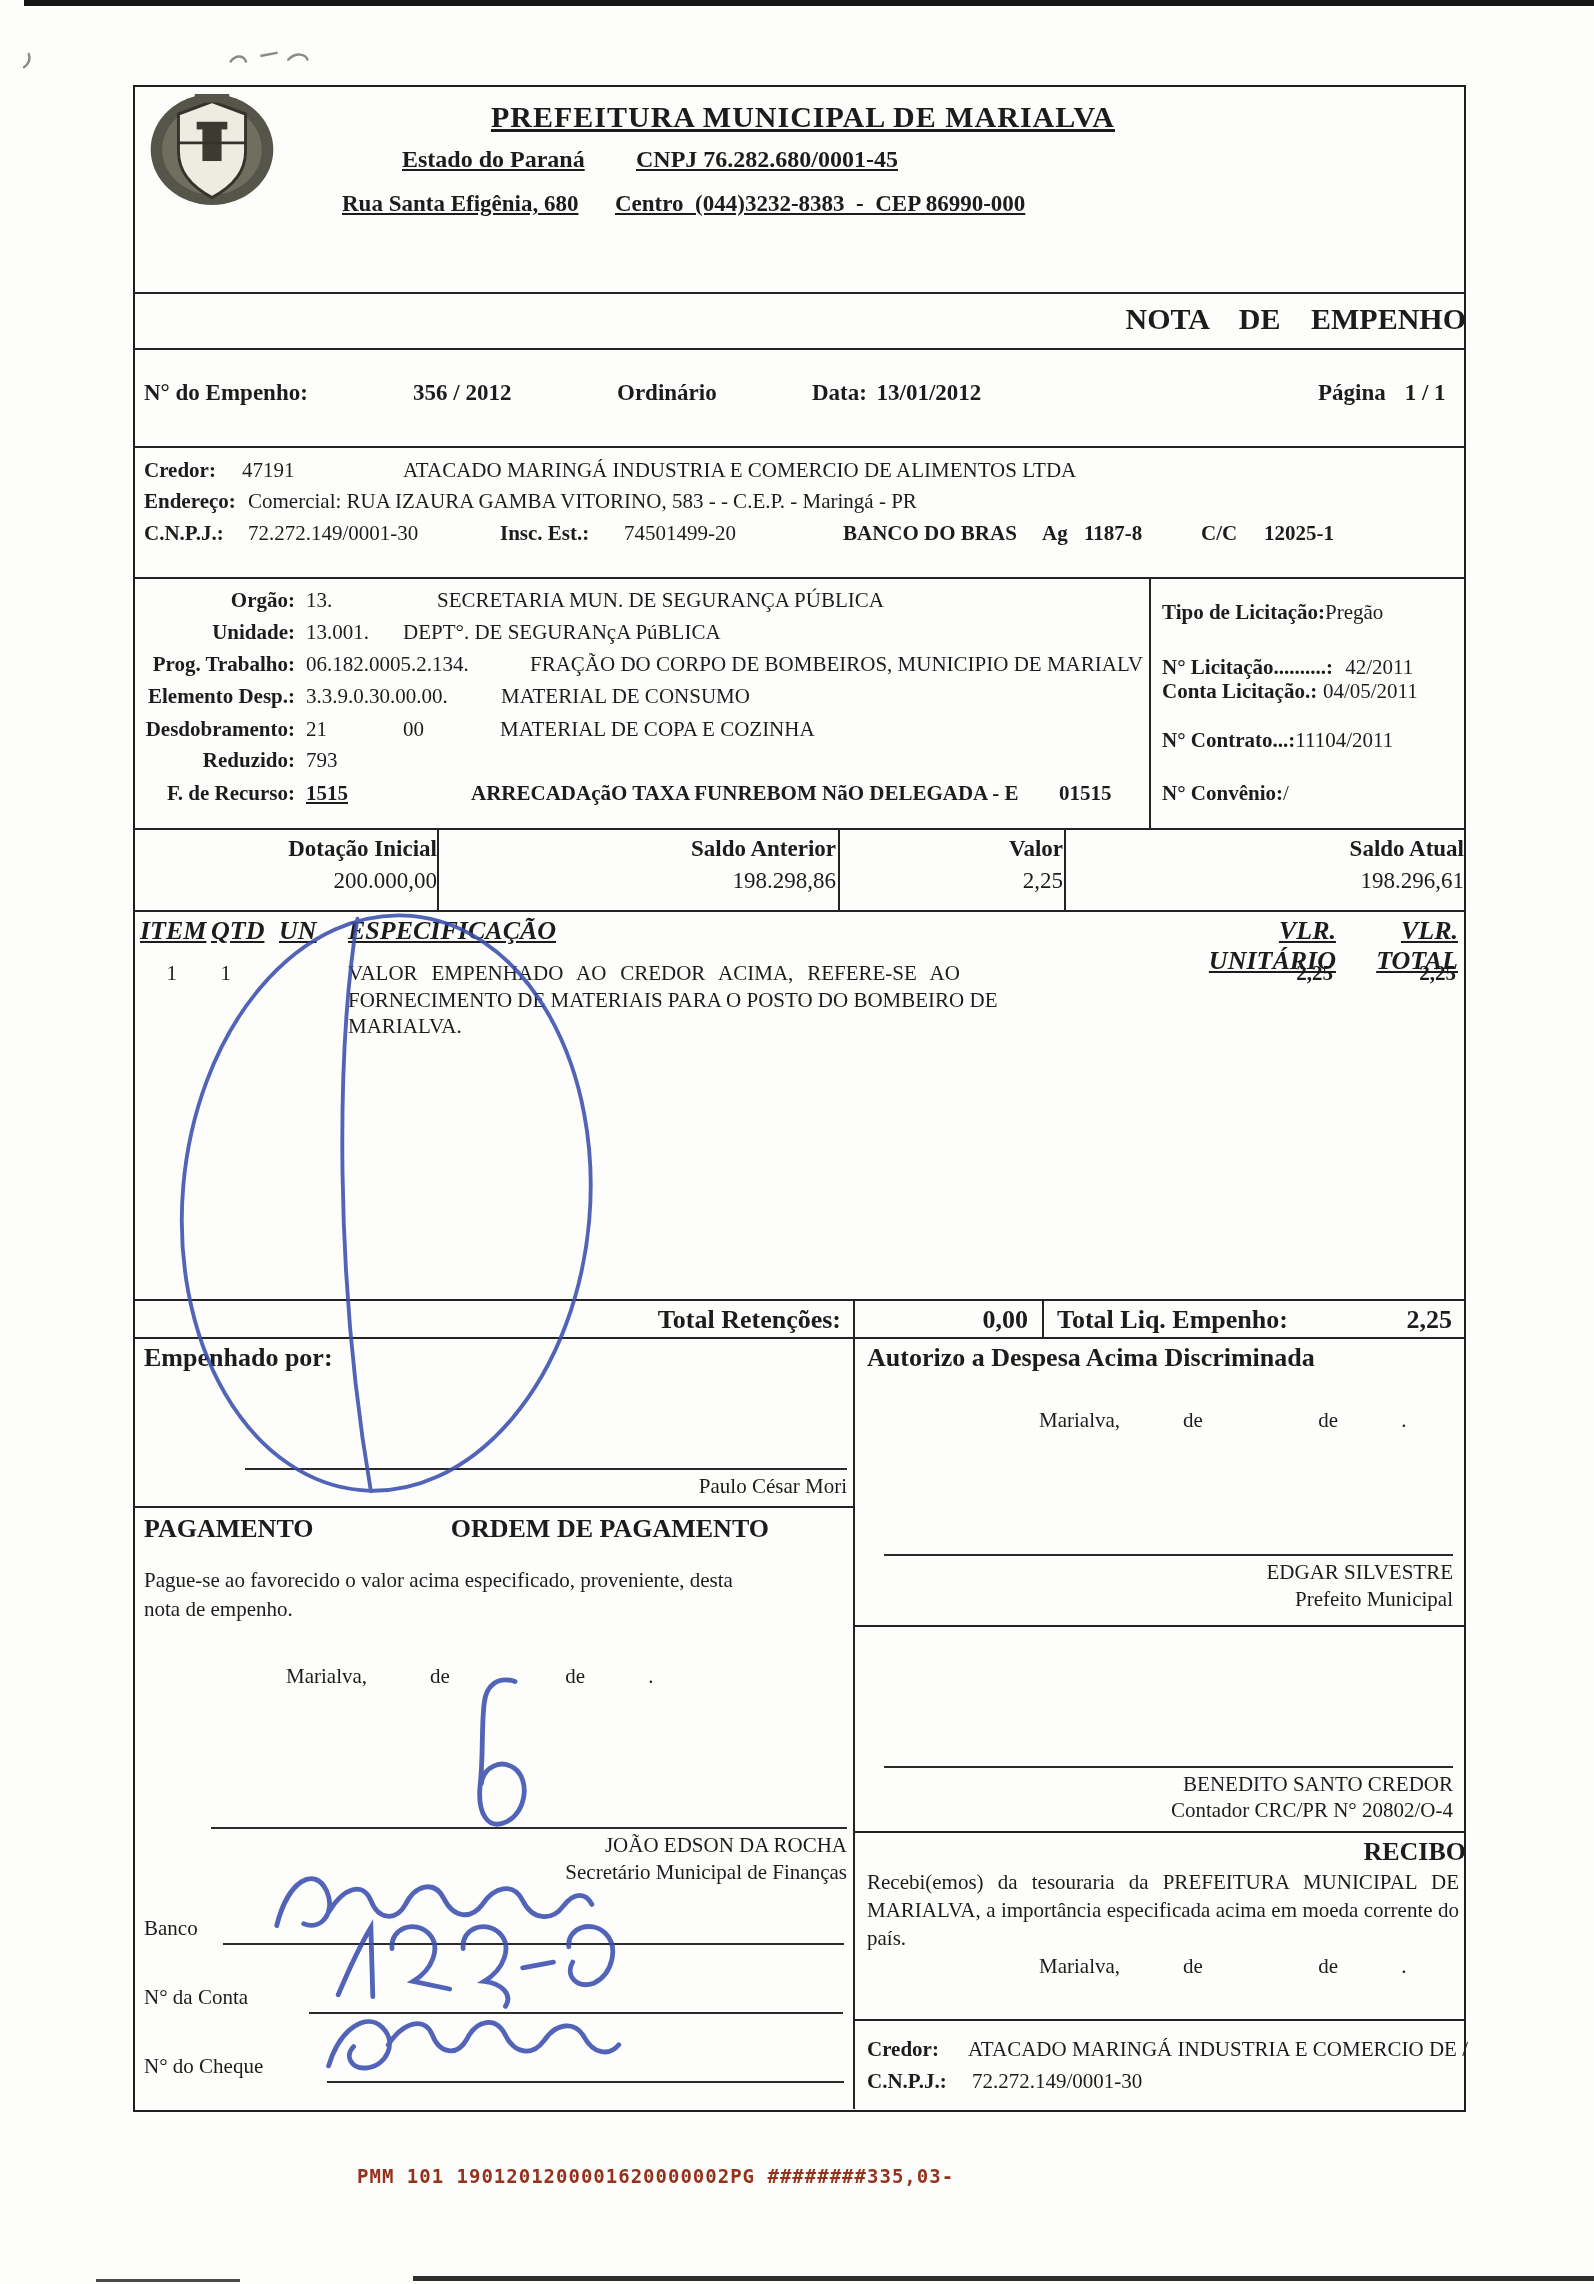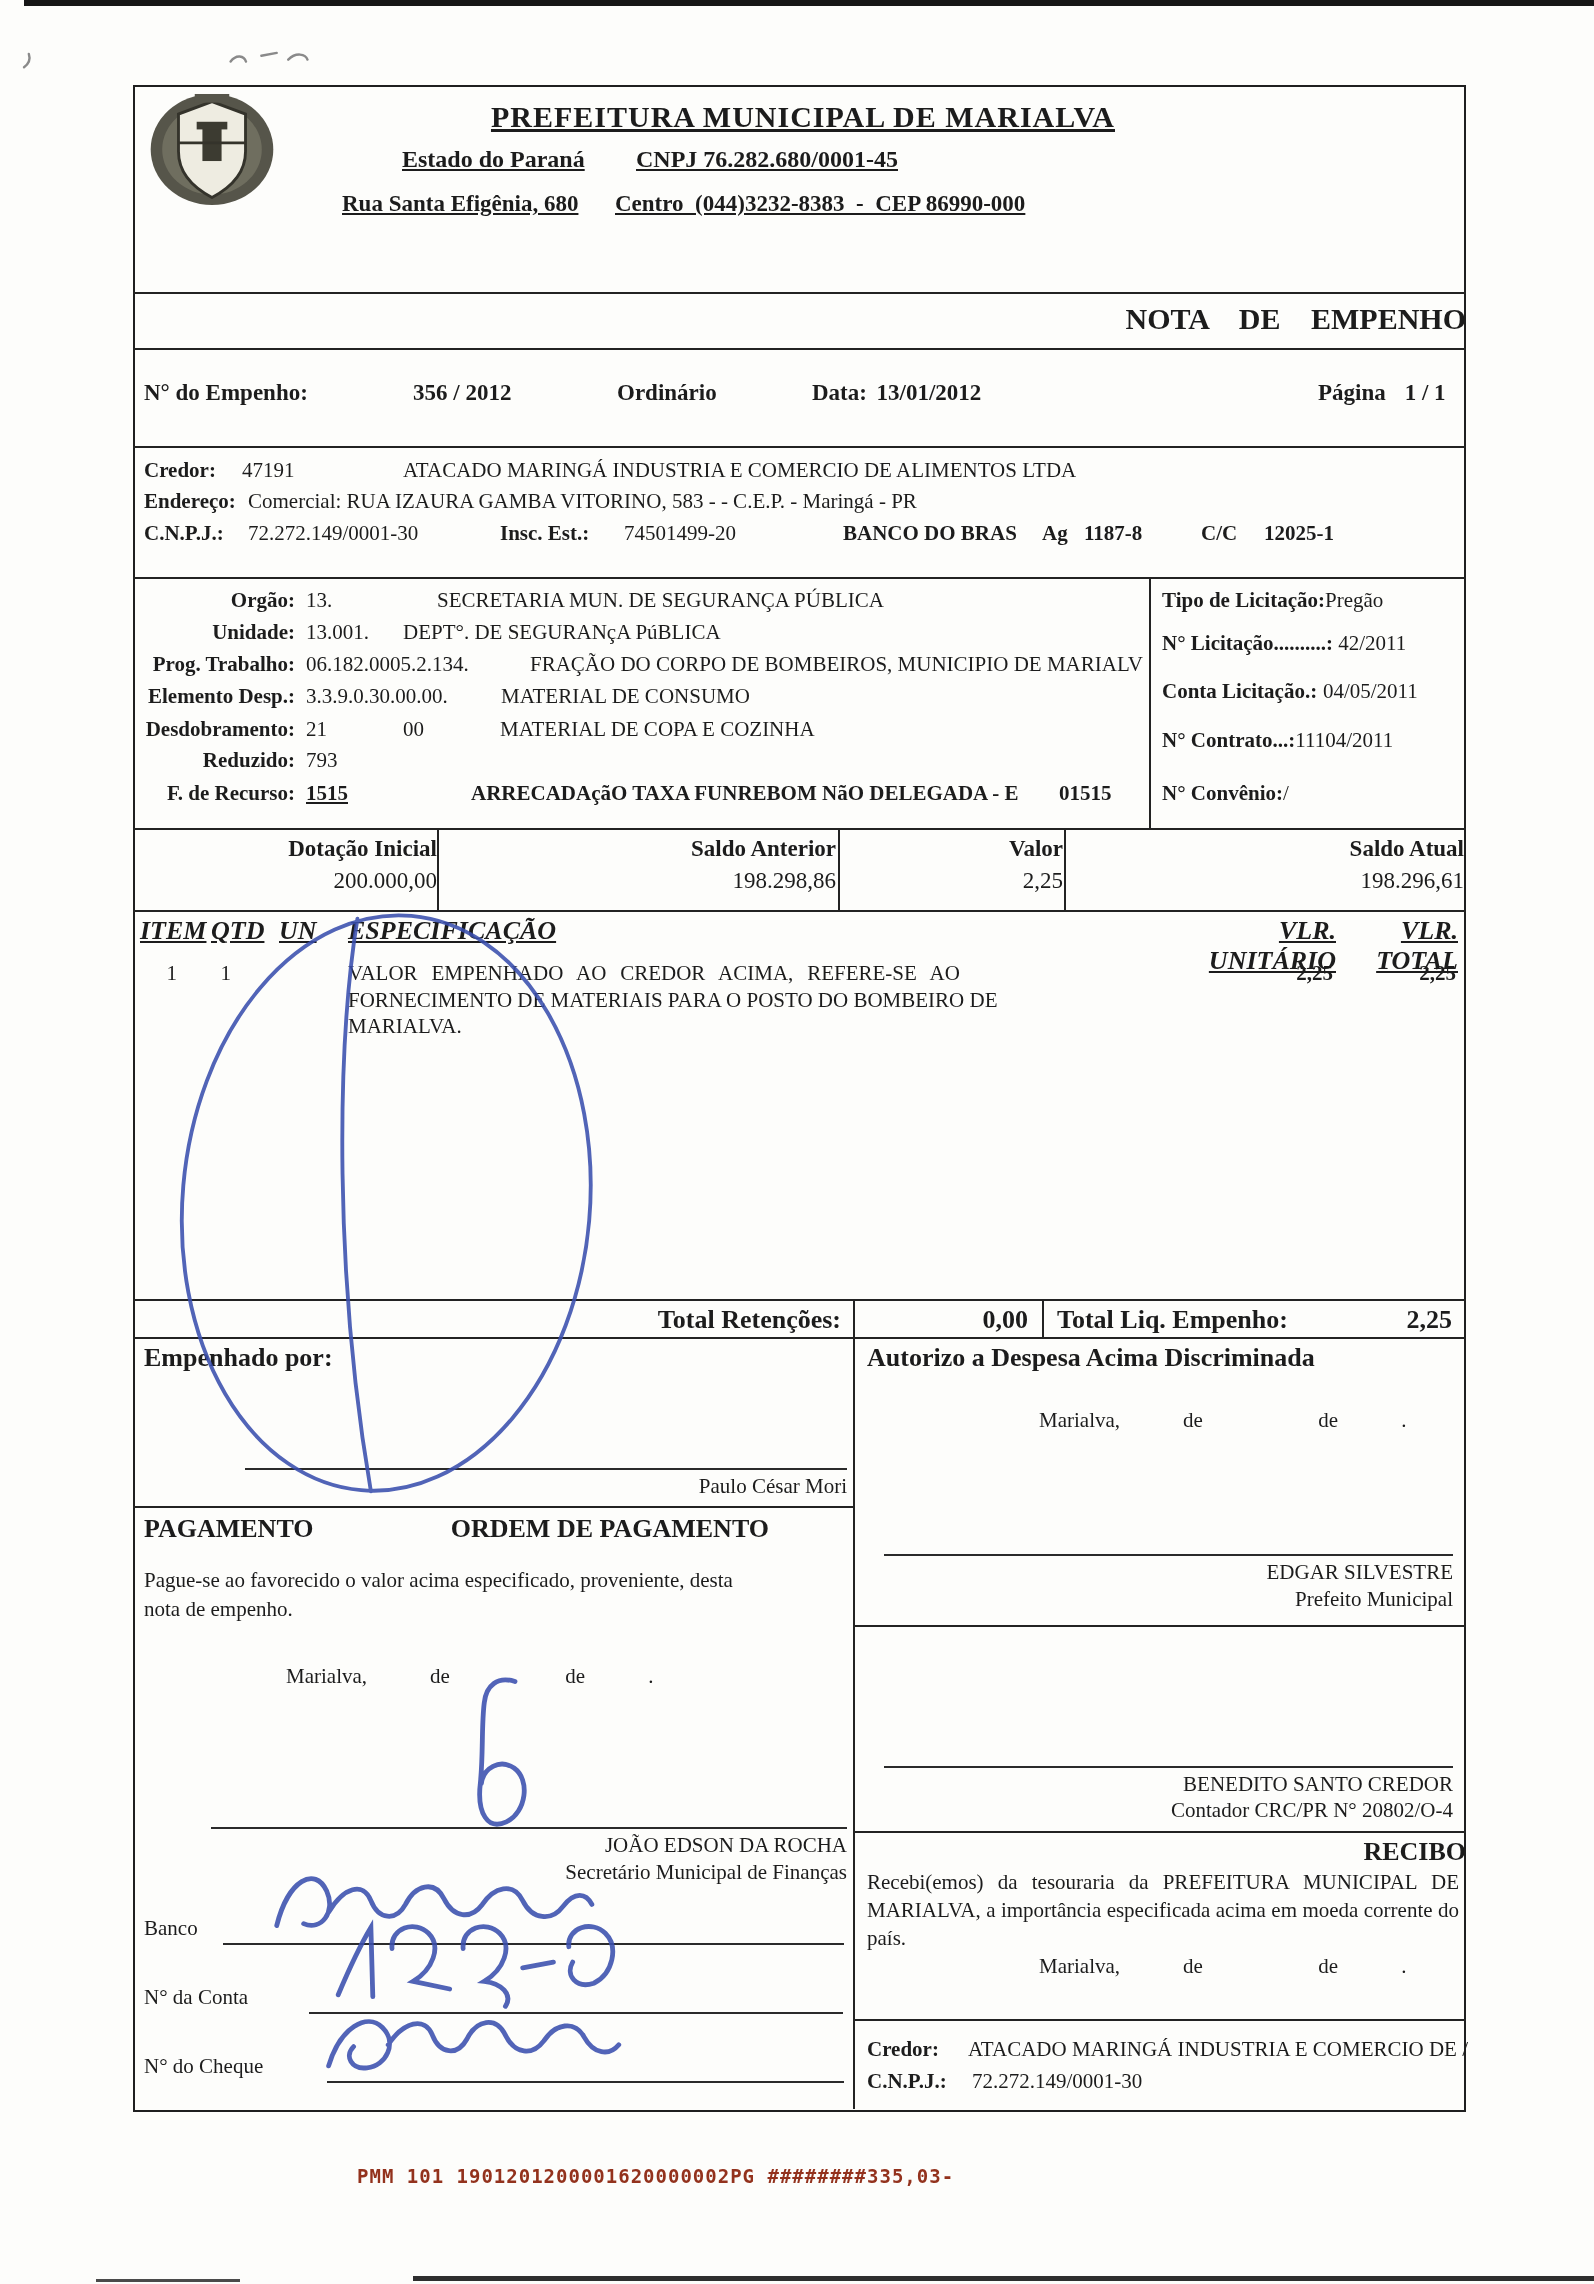--- a/index.html
+++ b/index.html
@@ -120,25 +120,25 @@
   <div class="abs t22" style="left:500px;top:717px">MATERIAL DE COPA E COZINHA</div>
 
   <div class="abs b rt t22" style="left:134px;top:748px;width:161px">Reduzido:</div>
   <div class="abs t22" style="left:306px;top:748px">793</div>
 
   <div class="abs b rt t22" style="left:134px;top:781px;width:161px">F. de Recurso:</div>
   <div class="abs b u t22" style="left:306px;top:781px">1515</div>
   <div class="abs b t22" style="left:471px;top:781px">ARRECADAçãO TAXA FUNREBOM NãO DELEGADA - E</div>
   <div class="abs b t22" style="left:1059px;top:781px">01515</div>
 
-  <div class="abs row" style="left:1162px;top:588px">
+  <div class="abs row" style="left:1162px;top:600px">
     <span class="b t22">Tipo de Licitação:</span>
     <span class="t22">Pregão</span>
   </div>
-  <div class="abs row" style="left:1162px;top:631px;gap:5px">
+  <div class="abs row" style="left:1162px;top:655px;gap:12px">
     <span class="b t22">N° Licitação..........:</span>
     <span class="t22">42/2011</span>
   </div>
   <div class="abs row" style="left:1162px;top:679px;gap:5.8px">
     <span class="b t22">Conta Licitação.:</span>
     <span class="t22">04/05/2011</span>
   </div>
   <div class="abs row" style="left:1162px;top:728px">
     <span class="b t22">N° Contrato...:</span>
     <span class="t22">11104/2011</span>

